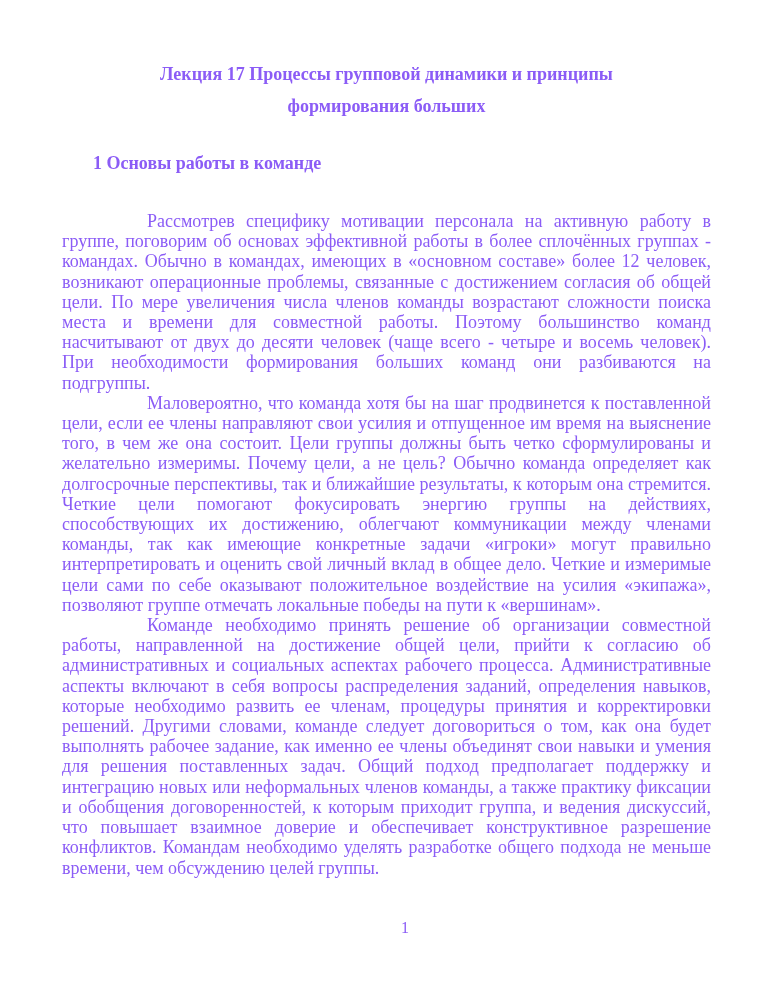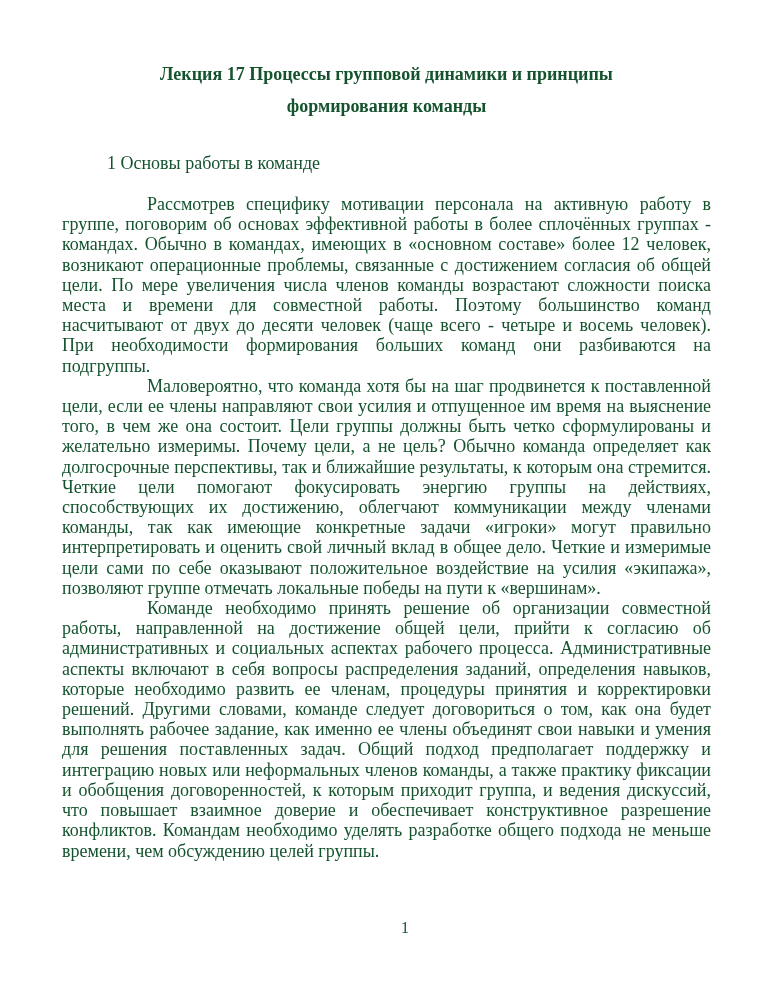--- a/index.html
+++ b/index.html
@@ -7,44 +7,44 @@
     margin: 0;
     padding: 0;
     background: #ffffff;
   }
   .page {
     position: relative;
     width: 768px;
     height: 994px;
     margin: 0 auto;
     background: #ffffff;
-    color: #14532d;
+    color: #8b5cf6;
     font-family: "Liberation Serif", "DejaVu Serif", serif;
     box-sizing: border-box;
     padding: 0 57px 0 62px;
     overflow: hidden;
   }
   .doc-title {
     margin: 58px 0 0 0;
     font-size: 18px;
     line-height: 32px;
     font-weight: bold;
     text-align: center;
   }
   .doc-title .title-line {
     display: block;
   }
   .section-heading {
-    margin: 31px 0 0 45px;
+    margin: 31px 0 0 31px;
     font-size: 18px;
     line-height: 20px;
-    font-weight: normal;
+    font-weight: bold;
   }
   .doc-body {
-    margin-top: 21px;
+    margin-top: 38px;
     font-size: 18px;
     line-height: 20.2px;
     text-align: justify;
   }
   .doc-body p {
     margin: 0;
     padding: 0;
     text-indent: 85px;
   }
   .page-footer {
@@ -58,21 +58,21 @@
     line-height: 16px;
   }
 </style>
 </head>
 <body>
 
 <div class="page">
 
   <h1 class="doc-title">
     <span class="title-line">Лекция 17 Процессы групповой динамики и принципы</span>
-    <span class="title-line">формирования команды</span>
+    <span class="title-line">формирования больших</span>
   </h1>
 
   <h2 class="section-heading">1 Основы работы в команде</h2>
 
   <div class="doc-body">
     <p>Рассмотрев специфику мотивации персонала на активную работу в группе, поговорим об основах эффективной работы в более сплочённых группах - командах. Обычно в командах, имеющих в «основном составе» более 12 человек, возникают операционные проблемы, связанные с достижением согласия об общей цели. По мере увеличения числа членов команды возрастают сложности поиска места и времени для совместной работы. Поэтому большинство команд насчитывают от двух до десяти человек (чаще всего - четыре и восемь человек). При необходимости формирования больших команд они разбиваются на подгруппы.</p>
     <p>Маловероятно, что команда хотя бы на шаг продвинется к поставленной цели, если ее члены направляют свои усилия и отпущенное им время на выяснение того, в чем же она состоит. Цели группы должны быть четко сформулированы и желательно измеримы. Почему цели, а не цель? Обычно команда определяет как долгосрочные перспективы, так и ближайшие результаты, к которым она стремится. Четкие цели помогают фокусировать энергию группы на действиях, способствующих их достижению, облегчают коммуникации между членами команды, так как имеющие конкретные задачи «игроки» могут правильно интерпретировать и оценить свой личный вклад в общее дело. Четкие и измеримые цели сами по себе оказывают положительное воздействие на усилия «экипажа», позволяют группе отмечать локальные победы на пути к «вершинам».</p>
     <p>Команде необходимо принять решение об организации совместной работы, направленной на достижение общей цели, прийти к согласию об административных и социальных аспектах рабочего процесса. Административные аспекты включают в себя вопросы распределения заданий, определения навыков, которые необходимо развить ее членам, процедуры принятия и корректировки решений. Другими словами, команде следует договориться о том, как она будет выполнять рабочее задание, как именно ее члены объединят свои навыки и умения для решения поставленных задач. Общий подход предполагает поддержку и интеграцию новых или неформальных членов команды, а также практику фиксации и обобщения договоренностей, к которым приходит группа, и ведения дискуссий, что повышает взаимное доверие и обеспечивает конструктивное разрешение конфликтов. Командам необходимо уделять разработке общего подхода не меньше времени, чем обсуждению целей группы.</p>
   </div>
 

